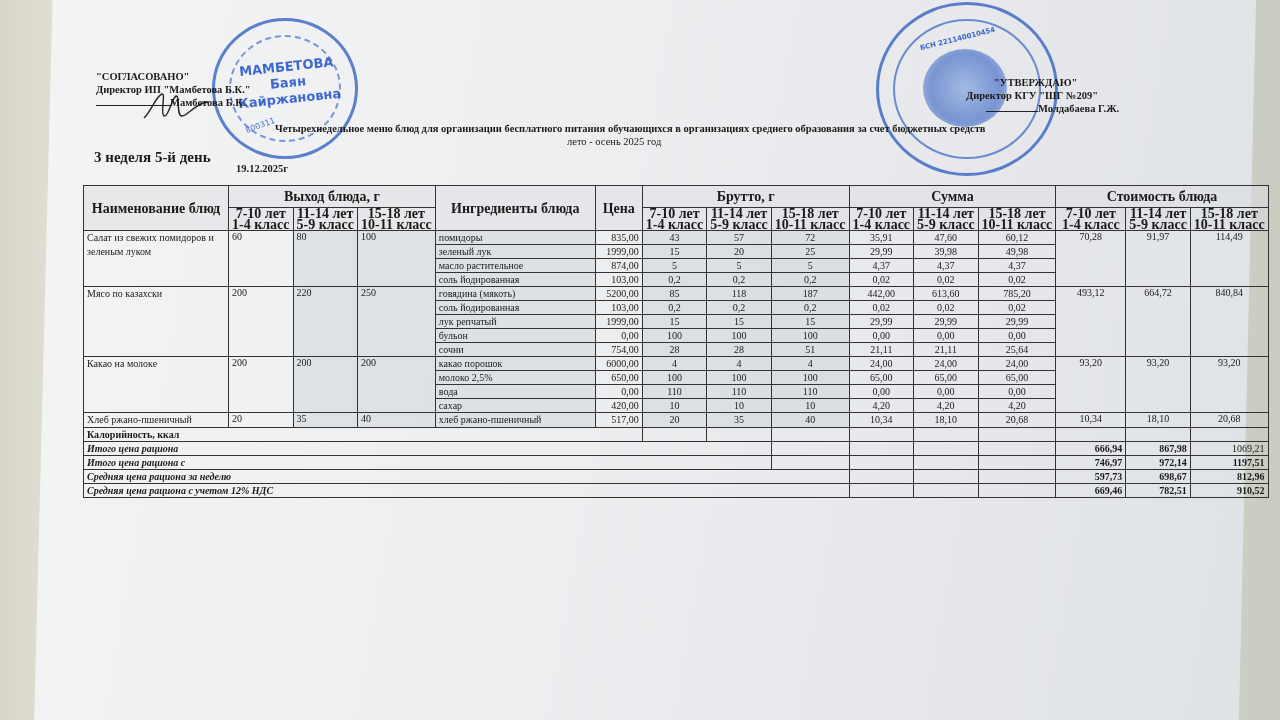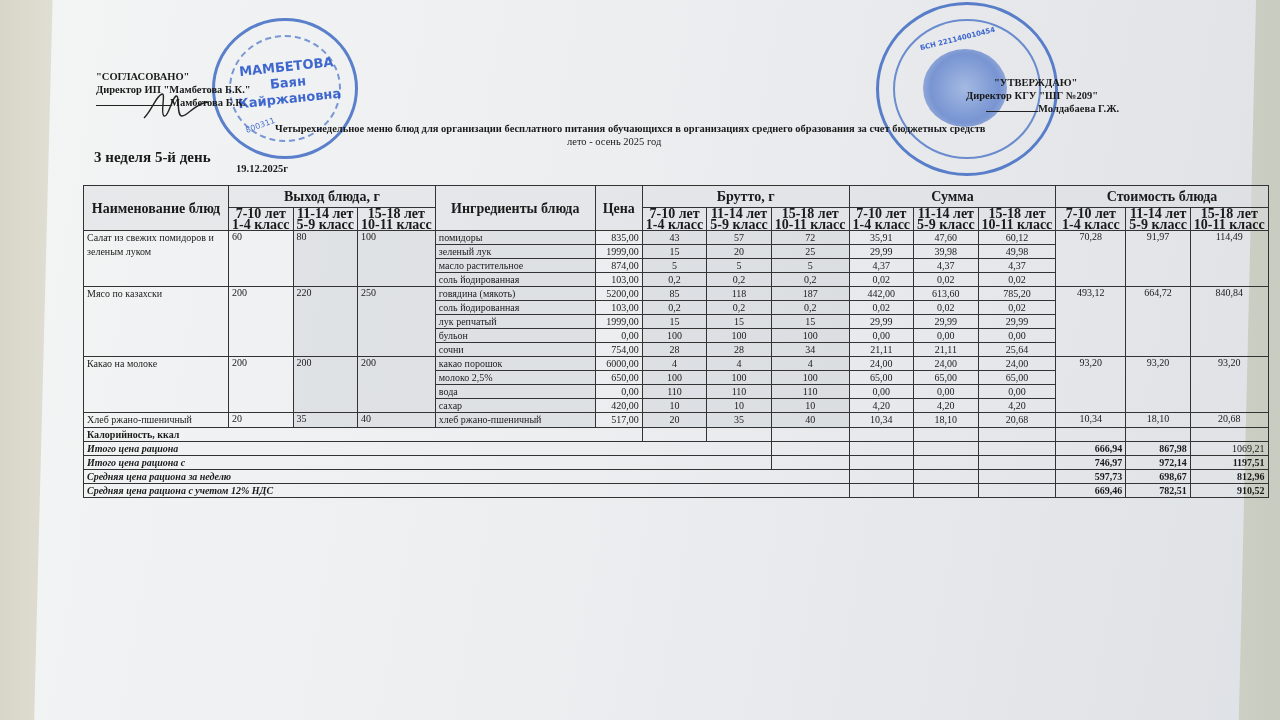--- a/index.html
+++ b/index.html
@@ -274,21 +274,21 @@
         <td class="num shade">100</td>
         <td class="num">0,00</td>
         <td class="num">0,00</td>
         <td class="num">0,00</td>
       </tr>
       <tr>
         <td class="shade">сочни</td>
         <td class="right">754,00</td>
         <td class="num shade">28</td>
         <td class="num shade">28</td>
-        <td class="num shade">34</td>
+        <td class="num shade">51</td>
         <td class="num">21,11</td>
         <td class="num">21,11</td>
         <td class="num">25,64</td>
       </tr>
       <tr>
         <td class="dish" rowspan="4">Какао на молоке</td>
         <td class="yield" rowspan="4">200</td>
         <td class="yield shade" rowspan="4">200</td>
         <td class="yield shade" rowspan="4">200</td>
         <td class="shade">какао порошок</td>

